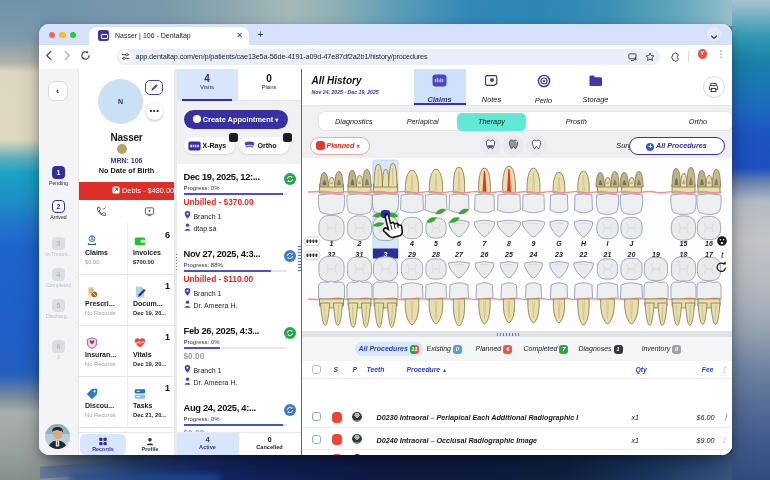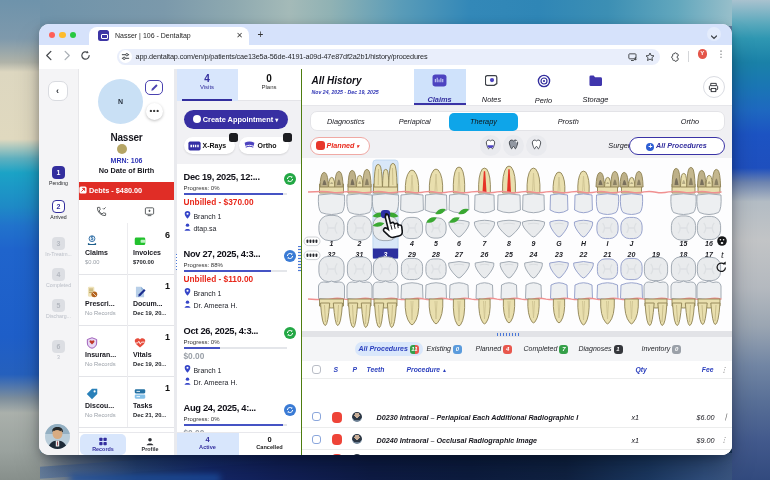--- a/index.html
+++ b/index.html
@@ -42,21 +42,21 @@
 #railav{position:absolute;left:6px;top:355px;width:25px;height:25px;}
 
 #pat{position:absolute;left:40.5px;top:0;width:95px;height:100%;background:#fff;}
 #pav{position:absolute;left:19px;top:10px;width:45px;height:45px;border-radius:50%;background:#c9e0f5;color:#273240;font-size:7px;text-align:center;line-height:45px;font-weight:bold;}
 #pedit{position:absolute;left:66px;top:11px;width:18px;height:15px;border-radius:5px;background:#fff;border:1.2px solid #4a42b0;}
 #pmore{position:absolute;left:67px;top:34px;width:17px;height:17px;border-radius:50%;background:#fff;box-shadow:0 1px 3px rgba(0,0,0,.25);color:#333;font-size:8px;line-height:15px;text-align:center;letter-spacing:.5px;font-weight:bold;}
 #pname{position:absolute;left:0;top:63px;width:95px;text-align:center;font-size:10px;font-weight:bold;color:#16161d;letter-spacing:-.2px;}
 #pdot{position:absolute;left:37.5px;top:75px;width:10px;height:10px;border-radius:50%;background:#b5a565;}
 #pmrn{position:absolute;left:0;top:88px;width:95px;text-align:center;font-size:7px;font-weight:bold;color:#2d33b5;}
 #pdob{position:absolute;left:0;top:97px;width:95px;text-align:center;font-size:7.3px;font-weight:bold;color:#17171e;}
-#pdebt{position:absolute;left:0;top:113px;width:95px;height:18px;background:#e02d26;color:#fff;font-size:7.3px;font-weight:bold;text-align:left;line-height:18px;}
+#pdebt{position:absolute;left:0;top:113px;width:95px;height:18px;background:#e02d26;color:#fff;font-size:7.3px;font-weight:normal;text-align:right;line-height:18px;}
 #picons{position:absolute;left:0;top:131px;width:95px;height:23px;}
 .pgrid{position:absolute;left:0;top:154px;width:95px;}
 .pcard{position:absolute;width:47px;height:51px;}
 .pcard .cnt{position:absolute;right:4px;top:7px;font-size:9px;font-weight:bold;color:#111;}
 .pcard .ic{position:absolute;left:6px;top:11px;width:16px;height:15px;}
 .pcard .t{position:absolute;left:6px;top:26px;font-size:7px;font-weight:bold;color:#17171e;white-space:nowrap;}
 .pcard .s{position:absolute;left:6px;top:36px;font-size:5.8px;color:#9aa0a8;white-space:nowrap;}
 .pcard .s.dk{color:#23252a;font-weight:bold;}
 #pgl1{position:absolute;left:47.5px;top:154px;width:1px;height:204px;background:#ececef;}
 .phr{position:absolute;left:0;width:95px;height:1px;background:#e3e4e8;}
@@ -99,23 +99,23 @@
 #mhead{position:absolute;left:0;top:0;width:431px;height:37px;background:#fff;border-bottom:1px solid #e6e6ea;}
 #mh-title{position:absolute;left:10px;top:6px;font-size:10px;font-weight:bold;color:#0f0f16;}
 #mh-sub{position:absolute;left:10px;top:20px;font-size:5.2px;font-weight:bold;color:#2d33b5;}
 .htab{position:absolute;top:0;height:36px;width:52px;text-align:center;}
 .htab .hic{display:block;margin:5px auto 1px;}
 .htab .ht{font-size:7.4px;color:#15151c;}
 .htab.sel{background:#cfe2fb;border-bottom:2.5px solid #3a33a6;}
 .htab.sel .ht{color:#332e9e;font-weight:bold;}
 #printbtn{position:absolute;right:8px;top:7px;width:22px;height:22px;border-radius:50%;background:#fff;border:1px solid #dadce2;text-align:center;line-height:22px;font-size:10px;}
 #cats{position:absolute;left:0;top:37px;width:431px;height:57px;background:#f0f0f3;}
-#catbar{position:absolute;left:8px;top:5px;width:415px;height:20px;background:#fff;border:1px solid #e3e3e7;border-radius:7px;}
+#catbar{position:absolute;left:16px;top:5px;width:415px;height:20px;background:#fff;border:1px solid #e3e3e7;border-radius:7px;}
 .cat{position:absolute;top:0;height:18px;text-align:center;font-size:7.3px;color:#17171e;line-height:18px;}
-.cat.sel{background:#0ea5e9;border-radius:5px;color:#111;}
+.cat.sel{background:#5eead4;border-radius:5px;color:#111;}
 #planned{position:absolute;left:8px;top:31px;width:60px;height:18px;border:1px solid #f0a9a4;border-radius:9px;background:#fff;color:#e8291c;font-size:7.2px;font-weight:bold;line-height:16px;}
 .tcirc{position:absolute;top:29px;width:21px;height:21px;border-radius:50%;background:#e9eaee;}
 #allproc{position:absolute;right:8px;top:31px;width:96px;height:18px;border:1.2px solid #3a33a6;border-radius:9px;background:#fff;color:#332e9e;font-size:7.2px;font-weight:bold;line-height:16px;text-align:center;}
 #chart{position:absolute;left:0;top:89px;width:431px;height:173px;background:#fdfdfe;}
 #chartdiv{position:absolute;left:0;top:262px;width:431px;height:6px;background:#e2e3e7;}
 #chartdiv i{position:absolute;left:195px;top:2px;width:22px;height:2.5px;background:repeating-linear-gradient(90deg,#4a78d8 0 1.5px,#e2e3e7 1.5px 3px);}
 #chips{position:absolute;left:0;top:268px;width:431px;height:24px;background:#f4f5f7;}
 .chip{position:absolute;top:5px;height:14px;font-size:7px;color:#1d1f24;line-height:14px;white-space:nowrap;}
 .chip .bdg{display:inline-block;min-width:9px;height:9px;border-radius:3px;color:#fff;font-size:6px;font-weight:bold;text-align:center;line-height:9px;padding:0 1px;vertical-align:.5px;}
 #tbl{position:absolute;left:0;top:292px;width:431px;height:95px;background:#fff;}
@@ -423,21 +423,21 @@
 <div class="loc"><span class="ic8"><svg width="7" height="8" viewBox="0 0 10 12">
                   <path d="M5 0a4.2 4.2 0 0 1 4.2 4.2C9.2 7.4 5 11.5 5 11.5S.8 7.4.8 4.2A4.2 4.2 0 0 1 5 0z" fill="#3646c8"></path>
                   <circle cx="5" cy="4.2" r="1.6" fill="#fff"></circle>
                 </svg></span> Branch 1</div>
 <div class="doc"><span class="ic8"><svg width="7" height="8" viewBox="0 0 10 12">
                   <circle cx="5" cy="3.2" r="2.6" fill="#3646c8"></circle>
                   <path d="M.6 11.5C1 8.3 9 8.3 9.4 11.5z" fill="#3646c8"></path>
                 </svg></span> Dr. Ameera H.</div>
 </div>
           <div class="vcard" style="top:162px;">
-<div class="d">Oct 26, 2025, 4:3...</div>
+<div class="d">Feb 26, 2025, 4:3...</div>
             <div class="sync"><svg width="12" height="12" viewBox="0 0 12 12">
                 <circle cx="6" cy="6" r="6" fill="#23a845"></circle>
                 <path d="M3.4 6a2.6 2.6 0 0 1 4.6-1.6M8.6 6a2.6 2.6 0 0 1-4.6 1.6" stroke="#fff" stroke-width="1" fill="none"></path>
                 <path d="M8.3 2.9v1.6H6.7zM3.7 9.1V7.5h1.6z" fill="#fff"></path>
               </svg></div>
 <div class="pr">Progress: 0%</div>
             <div class="bar">
               <i style="width:36px;"></i>
             </div>
 <div class="amt gray">$0.00</div>

